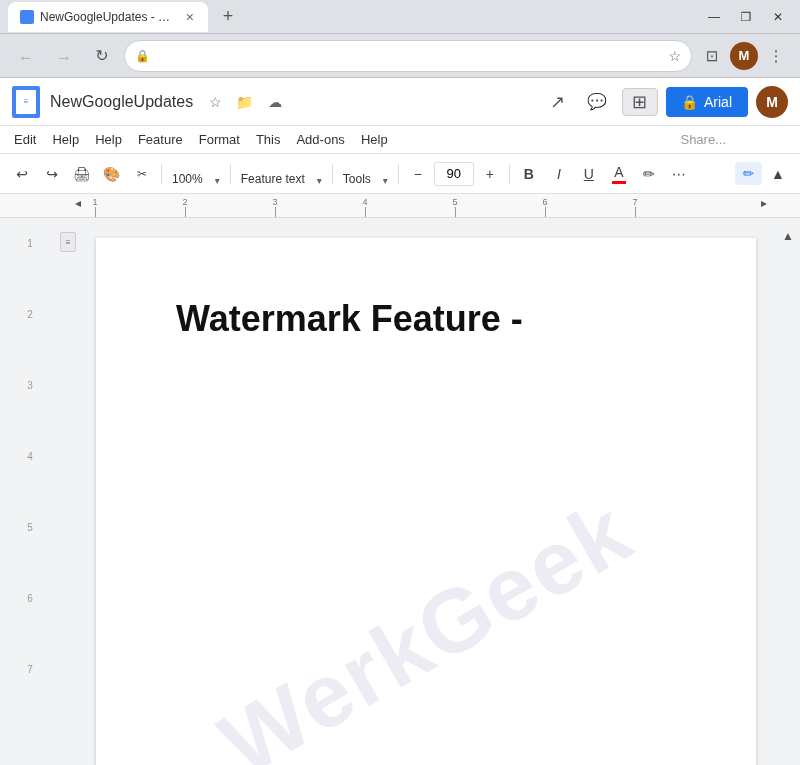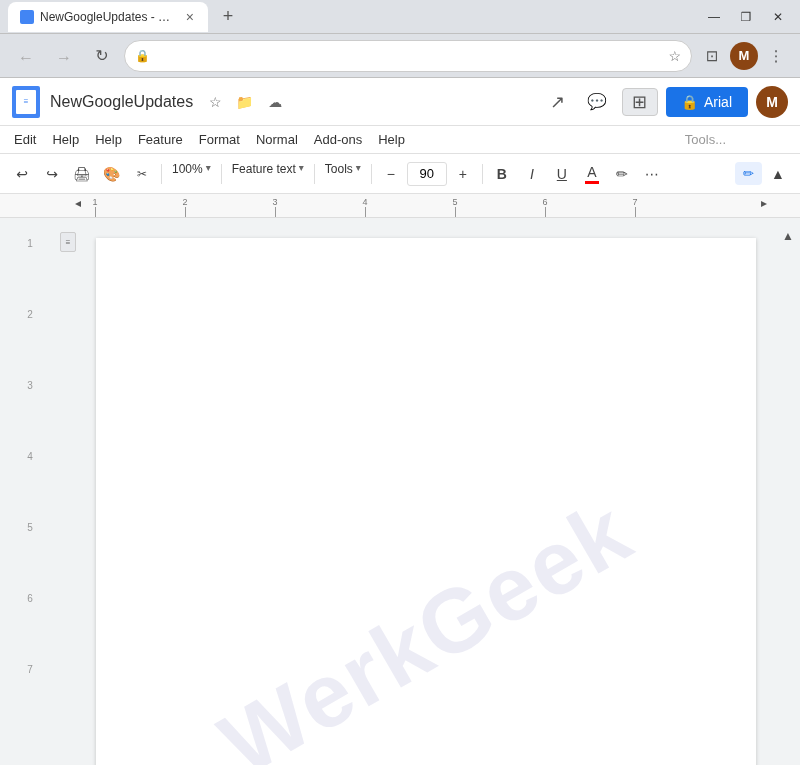--- a/index.html
+++ b/index.html
@@ -75,21 +75,21 @@
     .toolbar {
       display: flex; align-items: center;
       background: #fff; height: 40px; padding: 0 8px; gap: 2px;
       border-bottom: 1px solid #e0e0e0;
     }
     .tb-btn { height: 28px; border: none; background: transparent; cursor: pointer; color: #444; font-size: 14px; display: flex; align-items: center; justify-content: center; border-radius: 3px; padding: 0 4px; min-width: 28px; }
     .tb-divider { width: 1px; background: #ddd; height: 20px; margin: 0 3px; }
     .tb-select {
       height: 26px; border: 1px solid transparent; background: transparent;
       border-radius: 3px; font-size: 12px; color: #333; cursor: pointer;
-      display: flex; align-items: flex-start; padding: 0 4px; gap: 3px;
+      display: flex; align-items: flex-end; padding: 0 4px; gap: 12px;
       white-space: nowrap;
     }
     .tb-select-arrow { font-size: 10px; color: #666; }
     .tb-num { width: 40px; text-align: center; border: 1px solid #ddd; border-radius: 3px; height: 24px; font-size: 13px; display: flex; align-items: center; justify-content: center; }
     .tb-bold { font-weight: bold; }
     .tb-italic { font-style: italic; }
     .tb-underline { text-decoration: underline; }
     .tb-color { display: flex; flex-direction: column; align-items: center; }
     .tb-color-bar { width: 14px; height: 3px; background: #f00; margin-top: 1px; }
     .tb-right { margin-left: auto; display: flex; gap: 2px; align-items: center; }
@@ -199,24 +199,24 @@
     <div class="user-avatar">M</div>
   </div>
 </div>
 
 <div class="menu-bar">
   <span class="menu-item">Edit</span>
   <span class="menu-item">Help</span>
   <span class="menu-item">Help</span>
   <span class="menu-item">Feature</span>
   <span class="menu-item">Format</span>
-  <span class="menu-item">Normal</span>
+  <span class="menu-item">This</span>
   <span class="menu-item">Add-ons</span>
   <span class="menu-item">Help</span>
-  <span class="menu-last">Tools...</span>
+  <span class="menu-last">Share...</span>
 </div>
 
 <div class="toolbar">
   <button class="tb-btn">↩</button>
   <button class="tb-btn">↪</button>
   <button class="tb-btn">🖨</button>
   <button class="tb-btn">🎨</button>
   <button class="tb-btn" style="font-size:12px;">✂</button>
   <div class="tb-divider"></div>
   <div class="tb-select">
@@ -305,19 +305,20 @@
 
   <div style="width:16px;background:#f1f3f4;display:flex;align-items:flex-start;padding-top:14px;justify-content:center;">
     <div style="width:28px;height:20px;background:#e8eaed;border:1px solid #ccc;border-radius:2px;display:flex;align-items:center;justify-content:center;font-size:8px;color:#666;cursor:pointer;">≡</div>
   </div>
 
   <div class="doc-area">
     <div class="doc-page">
 
       <div class="watermark">WerkGeek</div>
 
+      <div class="doc-title-line">Watermark Feature -</div>
     </div>
   </div>
 
   <div class="right-collapse">
     <button class="collapse-btn">▲</button>
   </div>
 </div>
 
 </body></html>

